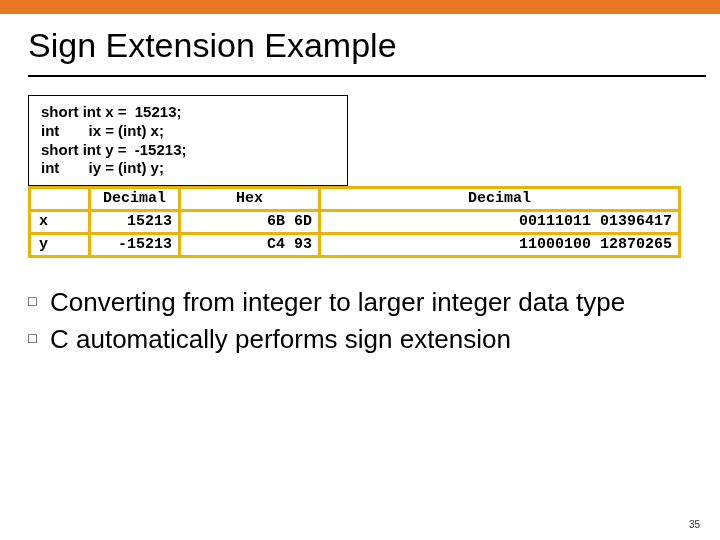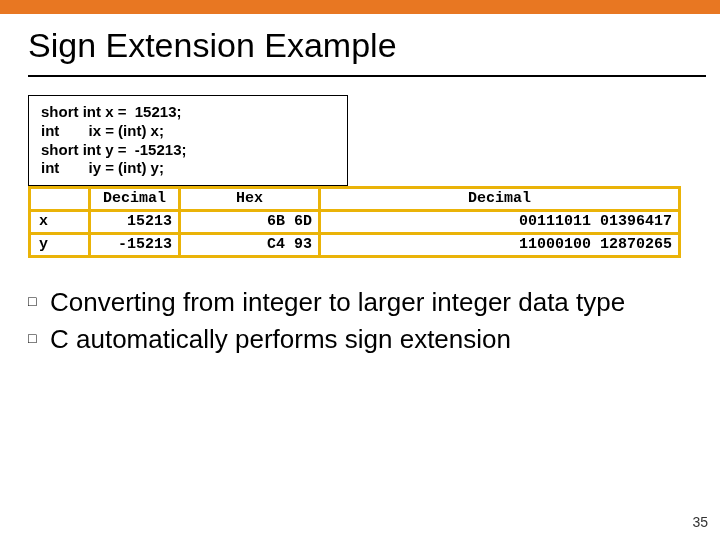--- a/index.html
+++ b/index.html
@@ -13,21 +13,21 @@
   table.data th{font-weight:bold;text-align:center}
   table.data td.lbl{text-align:left;padding-left:8px;padding-right:14px}
   table.data col.lbl{width:60px}
   table.data col.dec{width:90px}
   table.data col.hex{width:140px}
   table.data col.bin{width:360px}
   .bullets{margin-top:28px;font-size:26px;line-height:1.25}
   .bullets .row{display:flex;margin-bottom:4px}
   .bullets .mk{width:22px;flex:0 0 22px;font-size:14px;padding-top:7px}
   .bullets .tx{flex:1}
-  .pagenum{position:absolute;right:12px;bottom:10px;font-size:14px;color:#333}
+  .pagenum{position:absolute;right:20px;bottom:10px;font-size:10px;color:#333}
 </style>
 </head>
 <body>
 
 <div class="orange-bar"></div>
 <div class="content">
   <h1>Sign Extension Example</h1>
   <hr class="hr">
 
   <div class="codebox">short int x =  15213;

